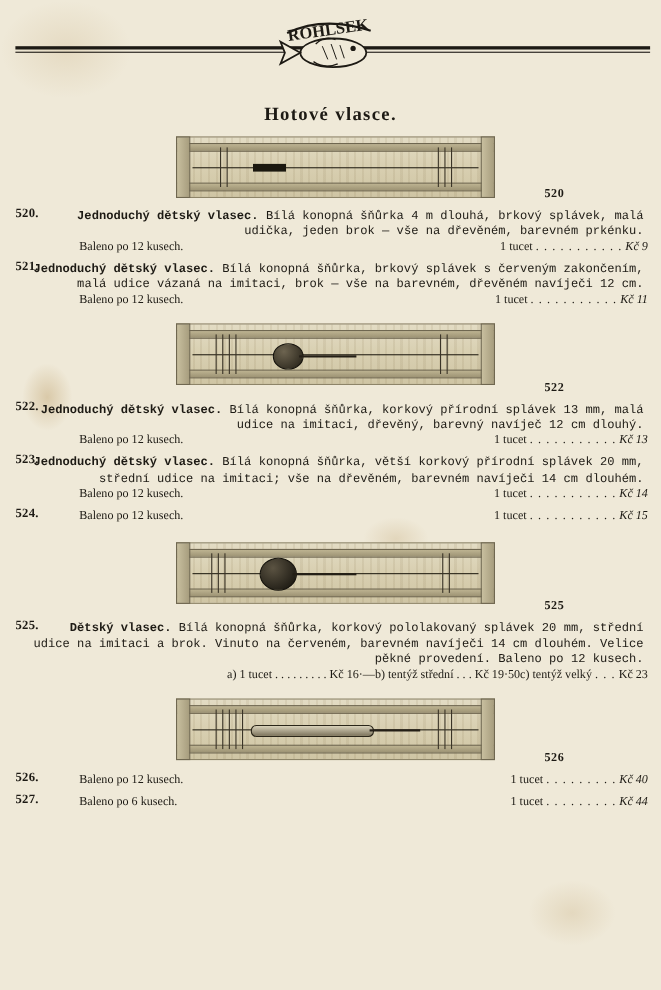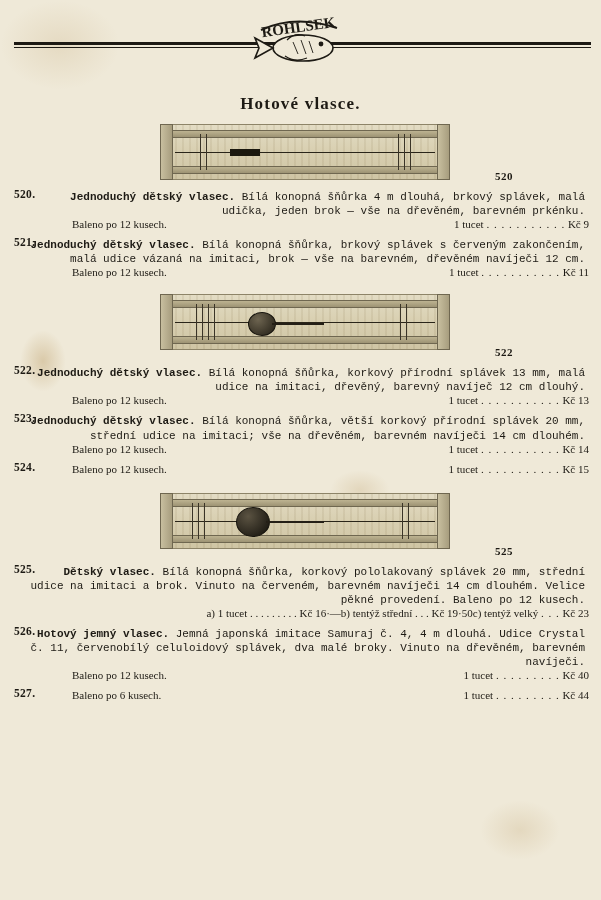--- a/index.html
+++ b/index.html
@@ -175,20 +175,21 @@
   }
   .entry .lead { font-weight: bold; }
   .priceline {
     white-space: nowrap;
   }
   .dots { letter-spacing: 1px; }
   .pricecol {
     min-width: 52px;
     text-align: left;
     white-space: nowrap;
+    font-style: italic;
   }
   .inline-pack-row {
     display: flex;
     justify-content: space-between;
     margin-left: 72px;
     font-size: 11px;
   }
   .variants {
     margin-left: 72px;
     font-size: 11px;
@@ -362,27 +363,40 @@
         <span>Kč 19·50</span>
       </span>
       <span>
         <span>c) tentýž velký</span>
         <span class="dots">. . .</span>
         <span>Kč 23</span>
       </span>
     </div>
   </div>
 
+  <div class="figure" style="height:62px;margin-top:14px;">
+    <div class="rod-box"></div>
+    <div class="end-cap cap-left"></div>
+    <div class="end-cap cap-right"></div>
+    <div class="line"></div>
+    <div class="blackbar" style="left:228px;top:24px;width:110px;height:9px;border-radius:5px;background:linear-gradient(180deg,#d9d2ba,#7c735c);border:1px solid #2b2619;"></div>
+    <div class="float-quill" style="left:336px;top:28px;width:46px;"></div>
+    <div class="winding" style="left:196px;"></div>
+    <div class="winding" style="left:202px;"></div>
+    <div class="winding" style="left:208px;"></div>
+    <div class="winding" style="left:214px;"></div>
+    <div class="winding" style="left:220px;"></div>
+    <div class="winding" style="left:398px;"></div>
+    <div class="winding" style="left:404px;"></div>
+    <div class="winding" style="left:410px;"></div>
+    <div class="fig-caption">526</div>
+  </div>
 
   <div class="entry">
     <div class="num">526.</div>
-    <div class="body">
-      <span class="lead">Hotový jemný vlasec.</span>
-      <span>Jemná japonská imitace Samuraj č. 4, 4 m dlouhá. Udice Crystal č. 11, červenobílý celuloidový splávek, dva malé broky. Vinuto na dřevěném, barevném navíječi.</span>
-    </div>
     <div class="inline-pack-row">
       <span>Baleno po 12 kusech.</span>
       <span class="priceline">
         <span>1 tucet</span>
         <span class="dots">. . . . . . . . .</span>
         <span class="pricecol">Kč 40</span>
       </span>
     </div>
   </div>
 

